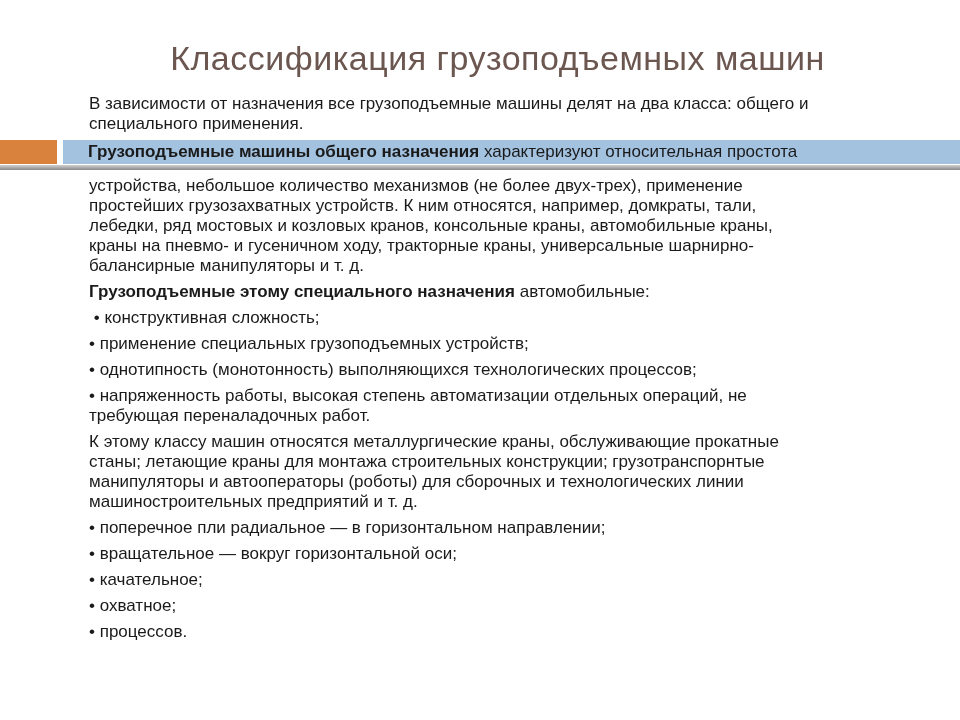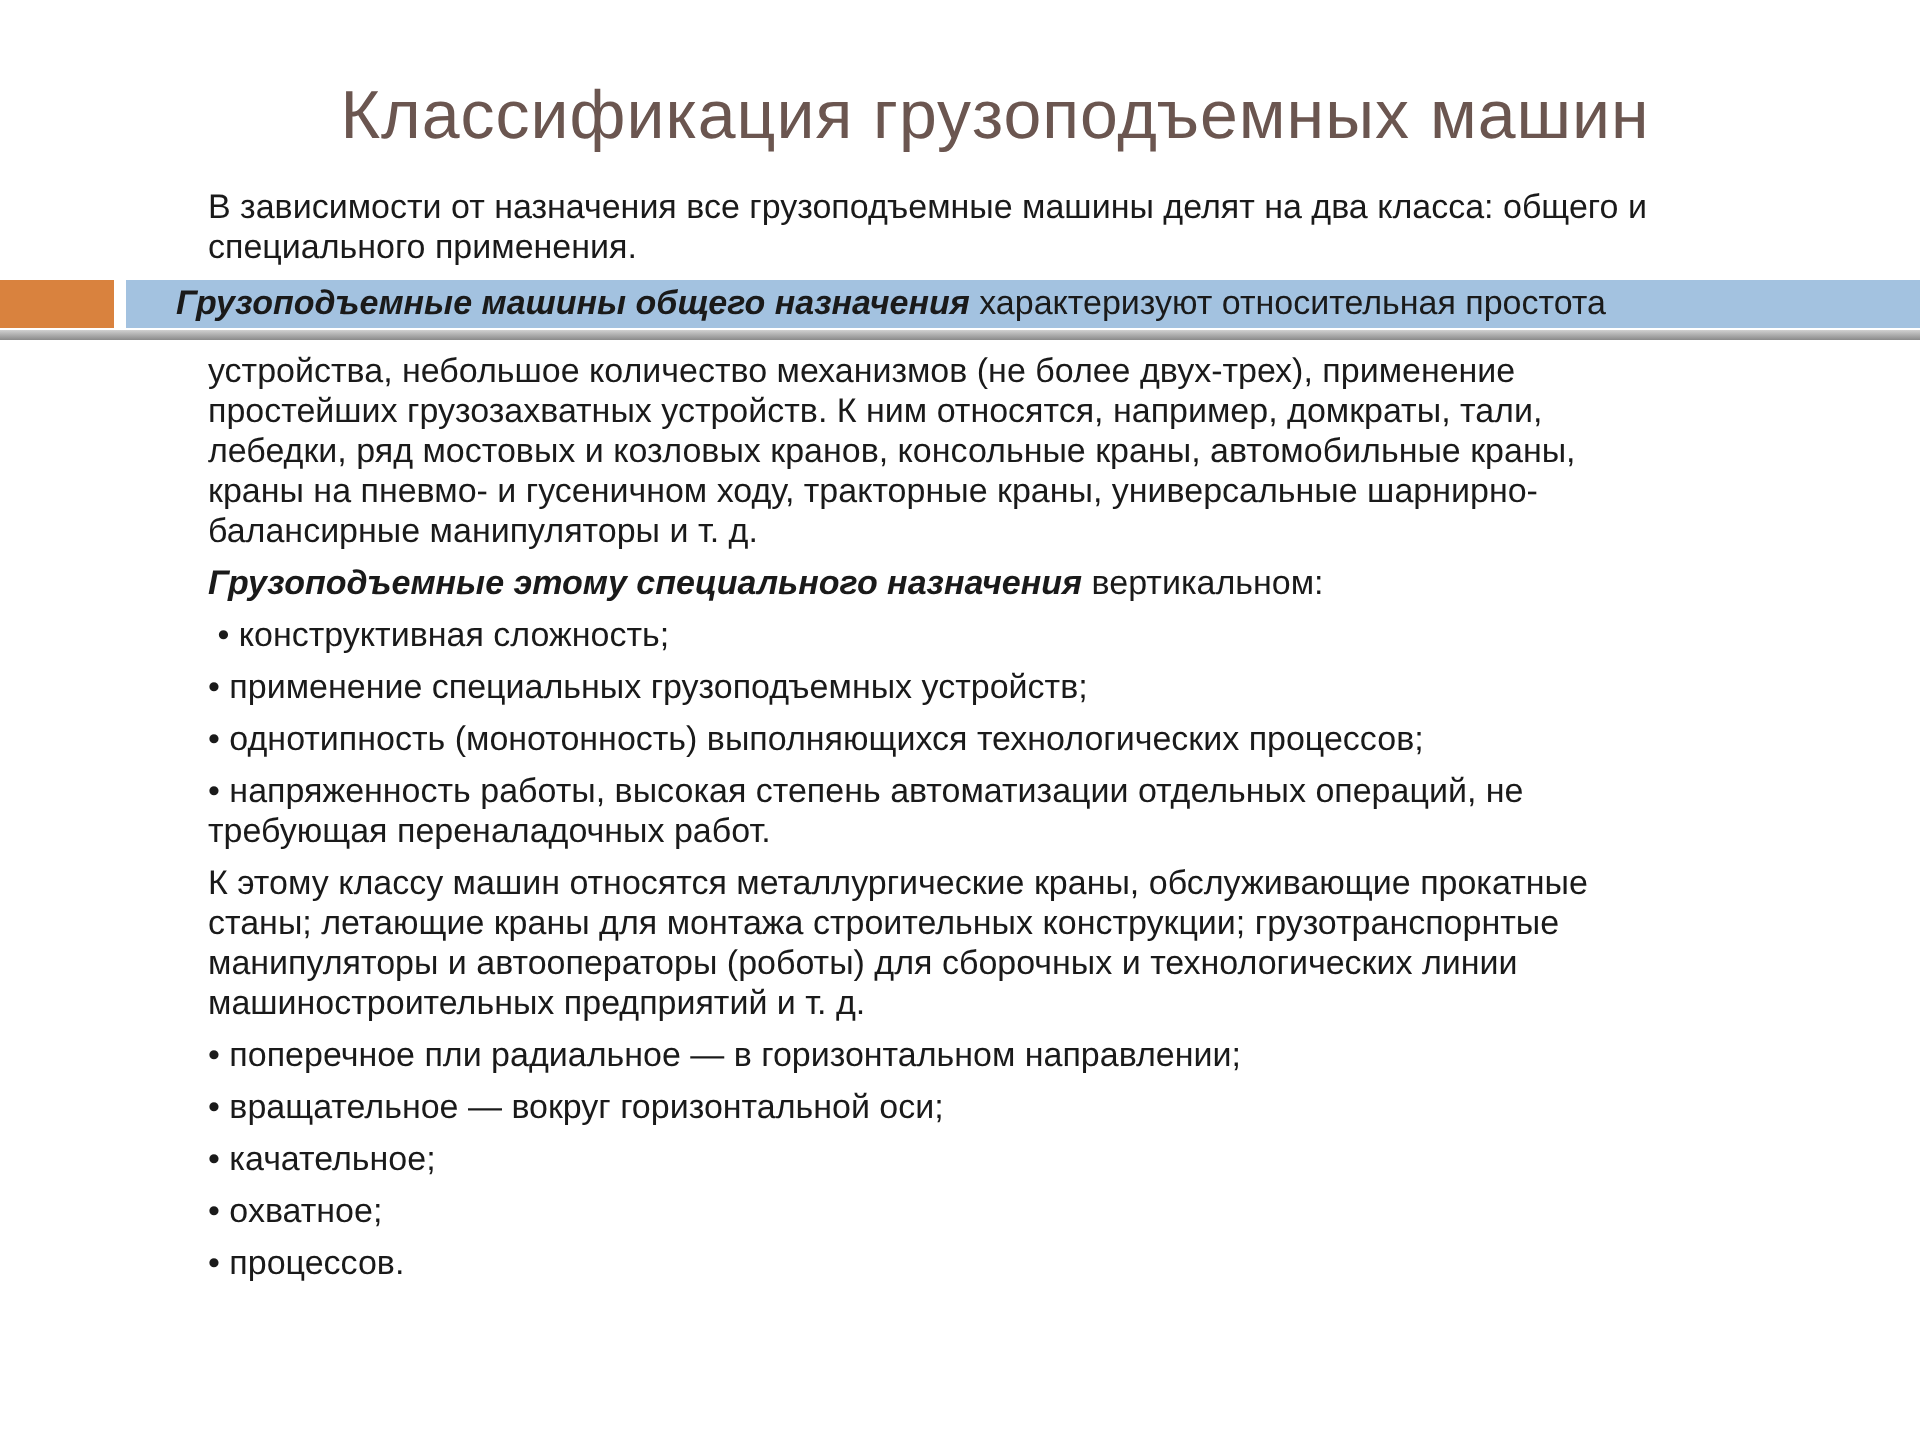--- a/index.html
+++ b/index.html
@@ -23,23 +23,23 @@
     letter-spacing: 0.5px;
     margin: 36px 0 12px 0;
     line-height: 44px;
     padding-left: 35px;
   }
   .content-pad { padding: 0 40px 0 88px; }
   .para {
     font-size: 17px;
     line-height: 20px;
     white-space: pre-line;
-    margin: 0 0 6px 16px;
+    margin: 0 0 6px 1px;
   }
-  .bold { font-weight: 700; font-style: italic; }
+  .bold { font-weight: 700; }
   
   .band-row {
     position: relative;
     height: 24px;
     margin: 3px 0 1px 0;
   }
   .orange-bar {
     position: absolute;
     left: 0; top: 0;
     width: 57px; height: 24px;
@@ -86,21 +86,21 @@
   <div class="rule"></div>
 
   <div class="content-pad">
 
     <p class="para">устройства, небольшое количество механизмов (не более двух-трех), применение
 простейших грузозахватных устройств. К ним относятся, например, домкраты, тали,
 лебедки, ряд мостовых и козловых кранов, консольные краны, автомобильные краны,
 краны на пневмо- и гусеничном ходу, тракторные краны, универсальные шарнирно-
 балансирные манипуляторы и т. д.</p>
 
-    <p class="para"><span class="bold">Грузоподъемные этому специального назначения</span><span> вертикальном:</span></p>
+    <p class="para"><span class="bold">Грузоподъемные этому специального назначения</span><span> автомобильные:</span></p>
 
     <p class="para">&nbsp;• конструктивная сложность;</p>
     <p class="para">• применение специальных грузоподъемных устройств;</p>
     <p class="para">• однотипность (монотонность) выполняющихся технологических процессов;</p>
     <p class="para">• напряженность работы, высокая степень автоматизации отдельных операций, не
 требующая переналадочных работ.</p>
 
     <p class="para">К этому классу машин относятся металлургические краны, обслуживающие прокатные
 станы; летающие краны для монтажа строительных конструкции; грузотранспорнтые
 манипуляторы и автооператоры (роботы) для сборочных и технологических линии

